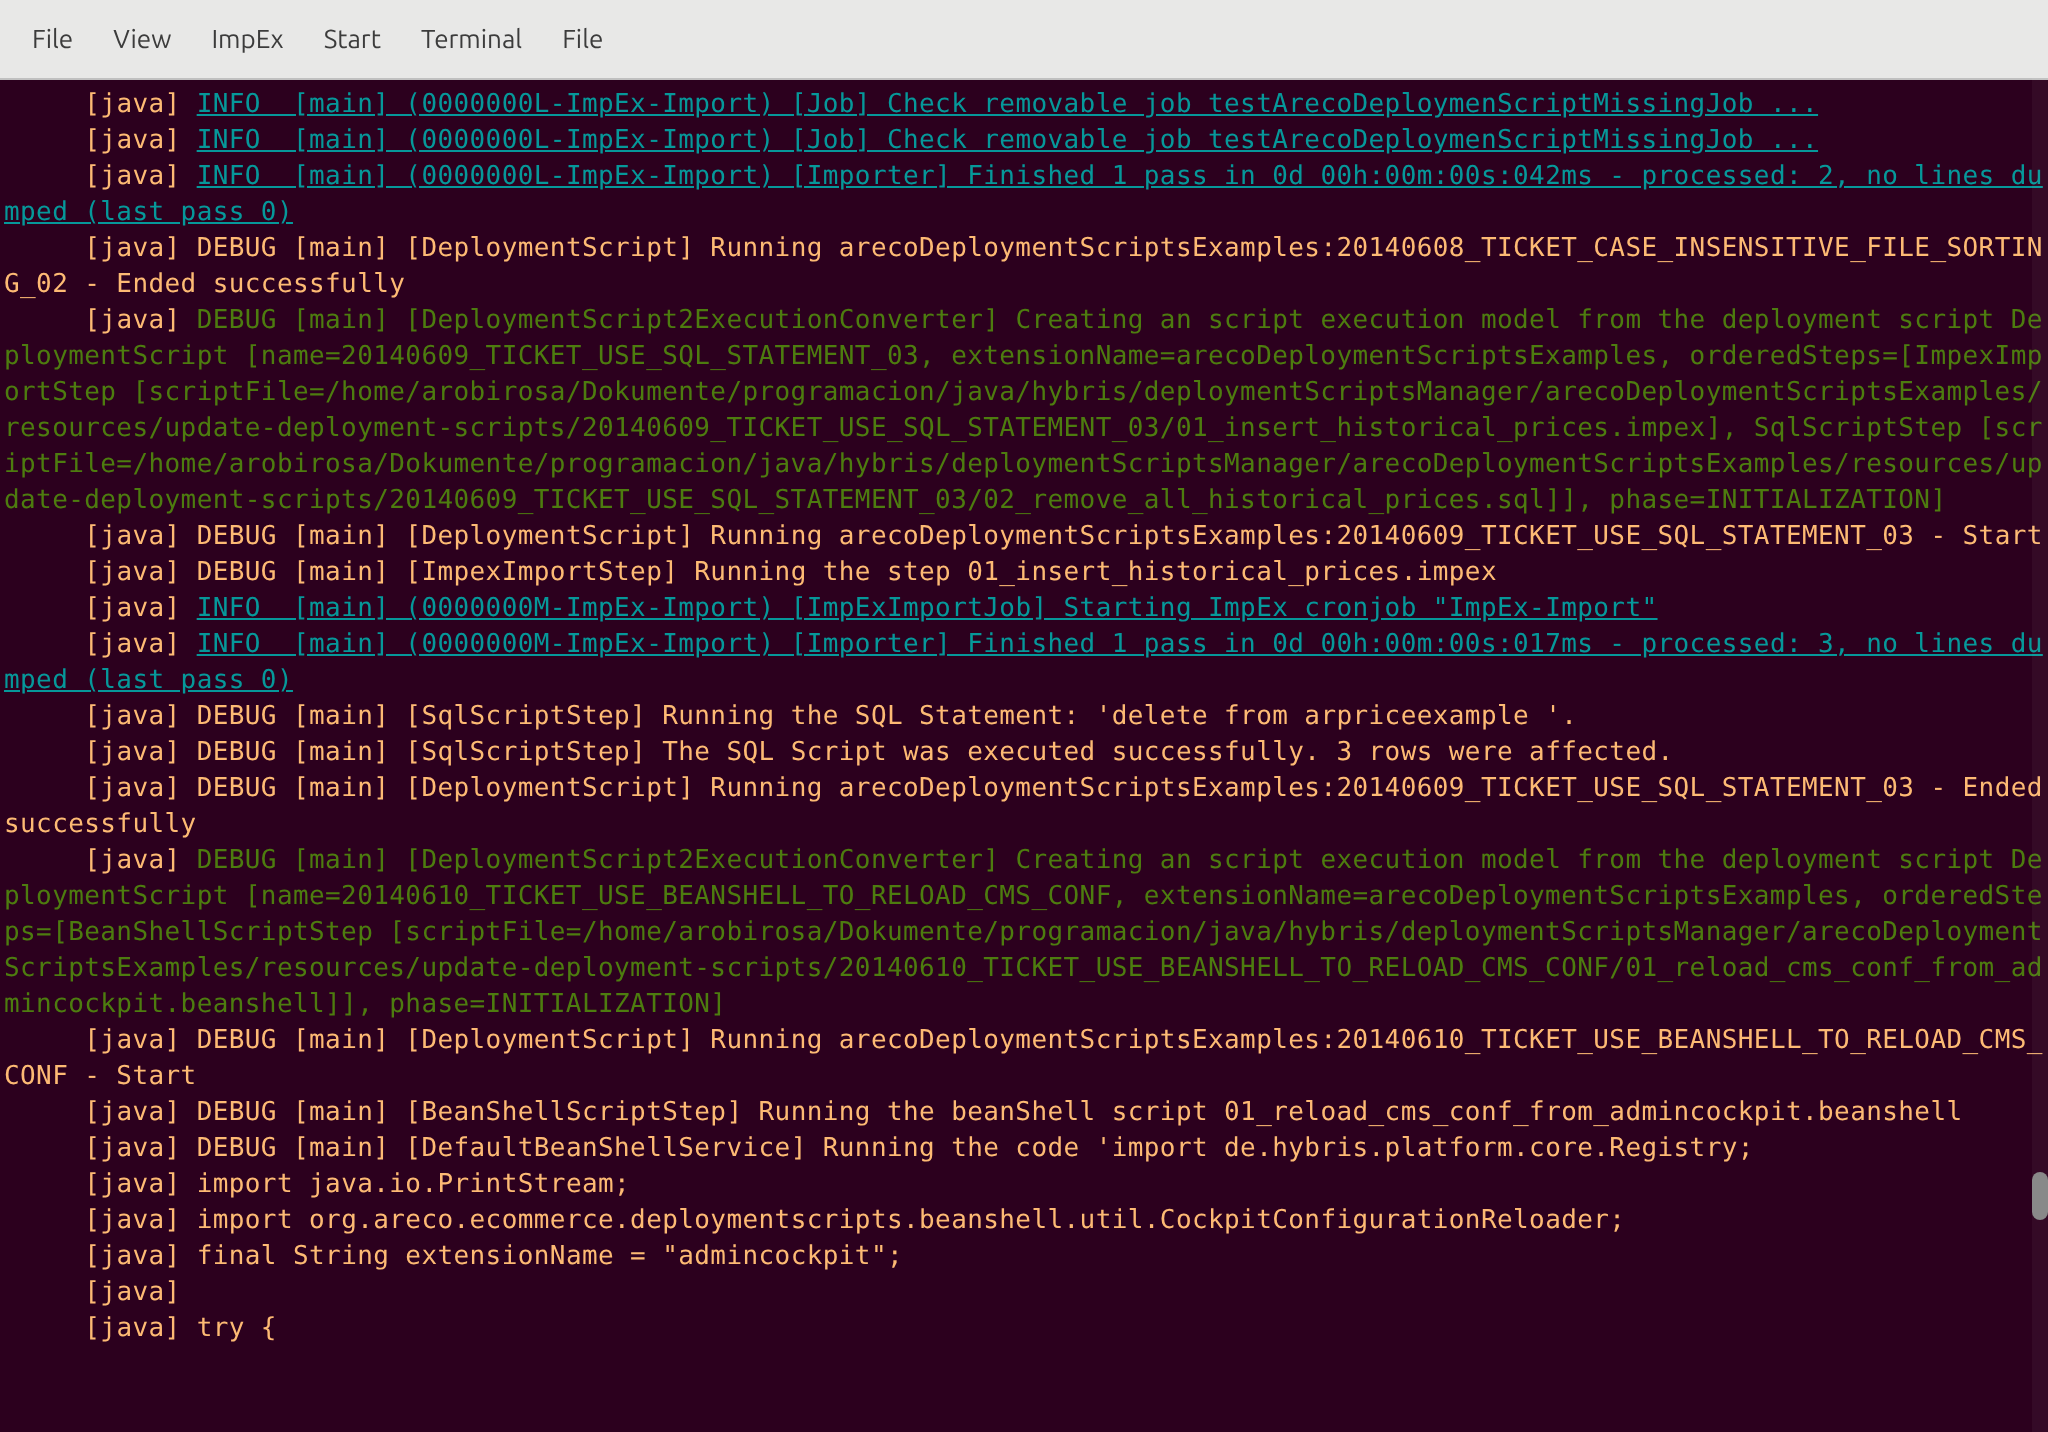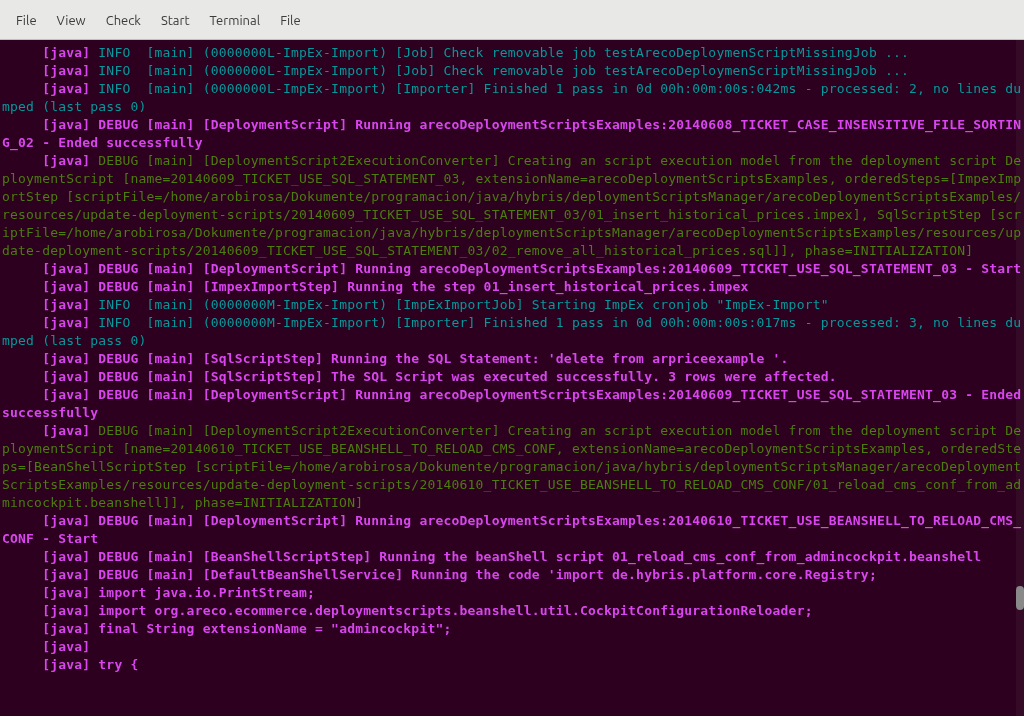--- a/index.html
+++ b/index.html
@@ -31,22 +31,22 @@
   .terminal {
     padding: 4px 2px;
     line-height: 18px;
     white-space: pre-wrap;
     word-break: break-all;
     font-size: 13px;
     letter-spacing: 0.2px;
   }
   .ln { display: block; }
   .c-default { color: #eeeeec; }
-  .c-green   { color: #d946ef; font-weight: bold; }
-  .c-cyan    { color: #06989a; }
+  .c-green   { color: #fdba74; }
+  .c-cyan    { color: #06989a; text-decoration: underline; }
   .c-orange  { color: #4d7c0f; }
   .scrollbar {
     position: absolute;
     right: 0;
     top: 26px;
     bottom: 0;
     width: 8px;
     background: rgba(255,255,255,0.04);
   }
   .scrollbar-thumb {
@@ -58,21 +58,21 @@
     background: #898989;
     border-radius: 4px;
   }
 </style>
 </head>
 <body>
 
 <div class="menubar">
   <div class="menu-item">File</div>
   <div class="menu-item">View</div>
-  <div class="menu-item">Check</div>
+  <div class="menu-item">ImpEx</div>
   <div class="menu-item">Start</div>
   <div class="menu-item">Terminal</div>
   <div class="menu-item">File</div>
 </div>
 
 <div class="terminal" id="terminal"><span class="ln"><span class="c-default">     </span><span class="c-green">[java] </span><span class="c-cyan">INFO  [main] (0000000L-ImpEx-Import) [Job] Check removable job testArecoDeploymenScriptMissingJob ...</span></span><span class="ln"><span class="c-default">     </span><span class="c-green">[java] </span><span class="c-cyan">INFO  [main] (0000000L-ImpEx-Import) [Job] Check removable job testArecoDeploymenScriptMissingJob ...</span></span><span class="ln"><span class="c-default">     </span><span class="c-green">[java] </span><span class="c-cyan">INFO  [main] (0000000L-ImpEx-Import) [Importer] Finished 1 pass in 0d 00h:00m:00s:042ms - processed: 2, no lines dumped (last pass 0)</span></span><span class="ln"><span class="c-default">     </span><span class="c-green">[java] DEBUG [main] [DeploymentScript] Running arecoDeploymentScriptsExamples:20140608_TICKET_CASE_INSENSITIVE_FILE_SORTING_02 - Ended successfully</span></span><span class="ln"><span class="c-default">     </span><span class="c-green">[java] </span><span class="c-orange">DEBUG [main] [DeploymentScript2ExecutionConverter] Creating an script execution model from the deployment script DeploymentScript [name=20140609_TICKET_USE_SQL_STATEMENT_03, extensionName=arecoDeploymentScriptsExamples, orderedSteps=[ImpexImportStep [scriptFile=/home/arobirosa/Dokumente/programacion/java/hybris/deploymentScriptsManager/arecoDeploymentScriptsExamples/resources/update-deployment-scripts/20140609_TICKET_USE_SQL_STATEMENT_03/01_insert_historical_prices.impex], SqlScriptStep [scriptFile=/home/arobirosa/Dokumente/programacion/java/hybris/deploymentScriptsManager/arecoDeploymentScriptsExamples/resources/update-deployment-scripts/20140609_TICKET_USE_SQL_STATEMENT_03/02_remove_all_historical_prices.sql]], phase=INITIALIZATION]</span></span><span class="ln"><span class="c-default">     </span><span class="c-green">[java] DEBUG [main] [DeploymentScript] Running arecoDeploymentScriptsExamples:20140609_TICKET_USE_SQL_STATEMENT_03 - Start</span></span><span class="ln"><span class="c-default">     </span><span class="c-green">[java] DEBUG [main] [ImpexImportStep] Running the step 01_insert_historical_prices.impex</span></span><span class="ln"><span class="c-default">     </span><span class="c-green">[java] </span><span class="c-cyan">INFO  [main] (0000000M-ImpEx-Import) [ImpExImportJob] Starting ImpEx cronjob "ImpEx-Import"</span></span><span class="ln"><span class="c-default">     </span><span class="c-green">[java] </span><span class="c-cyan">INFO  [main] (0000000M-ImpEx-Import) [Importer] Finished 1 pass in 0d 00h:00m:00s:017ms - processed: 3, no lines dumped (last pass 0)</span></span><span class="ln"><span class="c-default">     </span><span class="c-green">[java] DEBUG [main] [SqlScriptStep] Running the SQL Statement: 'delete from arpriceexample '.</span></span><span class="ln"><span class="c-default">     </span><span class="c-green">[java] DEBUG [main] [SqlScriptStep] The SQL Script was executed successfully. 3 rows were affected.</span></span><span class="ln"><span class="c-default">     </span><span class="c-green">[java] DEBUG [main] [DeploymentScript] Running arecoDeploymentScriptsExamples:20140609_TICKET_USE_SQL_STATEMENT_03 - Ended successfully</span></span><span class="ln"><span class="c-default">     </span><span class="c-green">[java] </span><span class="c-orange">DEBUG [main] [DeploymentScript2ExecutionConverter] Creating an script execution model from the deployment script DeploymentScript [name=20140610_TICKET_USE_BEANSHELL_TO_RELOAD_CMS_CONF, extensionName=arecoDeploymentScriptsExamples, orderedSteps=[BeanShellScriptStep [scriptFile=/home/arobirosa/Dokumente/programacion/java/hybris/deploymentScriptsManager/arecoDeploymentScriptsExamples/resources/update-deployment-scripts/20140610_TICKET_USE_BEANSHELL_TO_RELOAD_CMS_CONF/01_reload_cms_conf_from_admincockpit.beanshell]], phase=INITIALIZATION]</span></span><span class="ln"><span class="c-default">     </span><span class="c-green">[java] DEBUG [main] [DeploymentScript] Running arecoDeploymentScriptsExamples:20140610_TICKET_USE_BEANSHELL_TO_RELOAD_CMS_CONF - Start</span></span><span class="ln"><span class="c-default">     </span><span class="c-green">[java] DEBUG [main] [BeanShellScriptStep] Running the beanShell script 01_reload_cms_conf_from_admincockpit.beanshell</span></span><span class="ln"><span class="c-default">     </span><span class="c-green">[java] DEBUG [main] [DefaultBeanShellService] Running the code 'import de.hybris.platform.core.Registry;</span></span><span class="ln"><span class="c-default">     </span><span class="c-green">[java] import java.io.PrintStream;</span></span><span class="ln"><span class="c-default">     </span><span class="c-green">[java] import org.areco.ecommerce.deploymentscripts.beanshell.util.CockpitConfigurationReloader;</span></span><span class="ln"><span class="c-default">     </span><span class="c-green">[java] final String extensionName = "admincockpit";</span></span><span class="ln"><span class="c-default">     </span><span class="c-green">[java] </span></span><span class="ln"><span class="c-default">     </span><span class="c-green">[java] try {</span></span></div>
 
 <div class="scrollbar">
   <div class="scrollbar-thumb"></div>
 </div>

